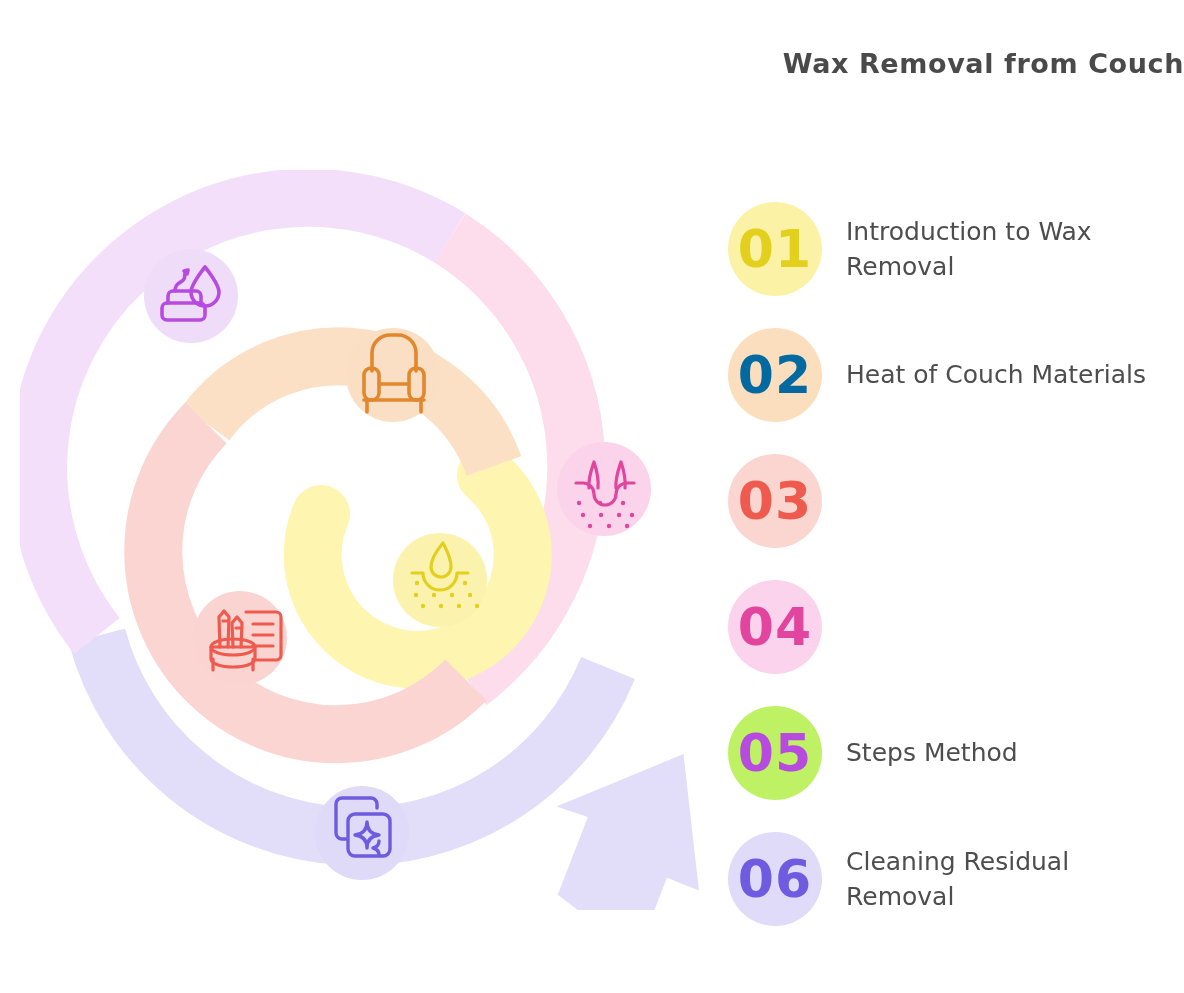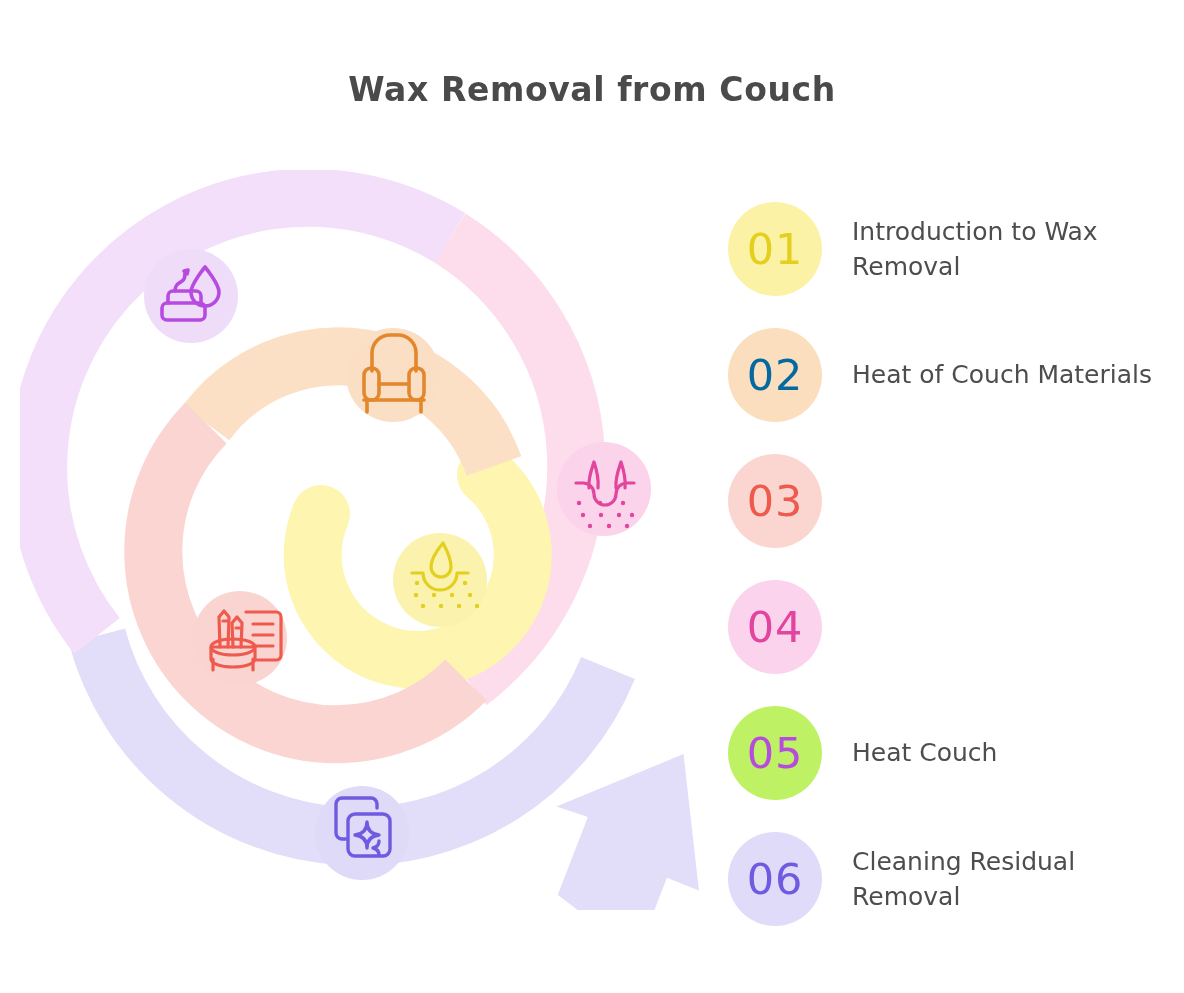--- a/index.html
+++ b/index.html
@@ -9,25 +9,25 @@
   body {
     width: 1184px;
     height: 993px;
     background: #ffffff;
     font-family: "DejaVu Sans", "Liberation Sans", sans-serif;
     overflow: hidden;
     position: relative;
   }
   #page-title {
     position: absolute;
-    top: 70px;
+    top: 48px;
     left: 0;
     width: 1184px;
-    text-align: center;
-    font-size: 33px;
+    text-align: right;
+    font-size: 27px;
     font-weight: bold;
     color: #4a4a4a;
     letter-spacing: 0.6px;
     font-family: "DejaVu Sans", "Liberation Sans", sans-serif;
   }
   #spiral-diagram {
     position: absolute;
     left: 20px;
     top: 170px;
     width: 720px;
@@ -45,27 +45,27 @@
     height: 126px;
   }
   .legend-badge {
     width: 94px;
     height: 94px;
     min-width: 94px;
     border-radius: 50%;
     display: flex;
     align-items: center;
     justify-content: center;
-    font-size: 43px;
-    font-weight: 400;
+    font-size: 52px;
+    font-weight: 700;
     letter-spacing: 1px;
     font-family: "DejaVu Sans", "Liberation Sans", sans-serif;
   }
   .legend-label {
-    margin-left: 30px;
+    margin-left: 24px;
     font-size: 25px;
     line-height: 1.42;
     color: #4d4d4d;
     max-width: 310px;
     font-family: "DejaVu Sans", "Liberation Sans", sans-serif;
   }
 </style>
 </head>
 <body style="background: rgb(255, 255, 255);">
 
@@ -230,21 +230,21 @@
   <div class="legend-item">
     <div class="legend-badge" style="background: rgb(251, 211, 236); color: rgb(225, 69, 158);">
       <span>04</span>
     </div>
   </div>
 
   <div class="legend-item">
     <div class="legend-badge" style="background: #bef264; color: rgb(183, 75, 224);">
       <span>05</span>
     </div>
-    <div class="legend-label">Heat Couch</div>
+    <div class="legend-label">Steps Method</div>
   </div>
 
   <div class="legend-item">
     <div class="legend-badge" style="background: rgb(223, 219, 248); color: rgb(111, 91, 224);">
       <span>06</span>
     </div>
     <div class="legend-label">Cleaning Residual Removal</div>
   </div>
 
 </div>

